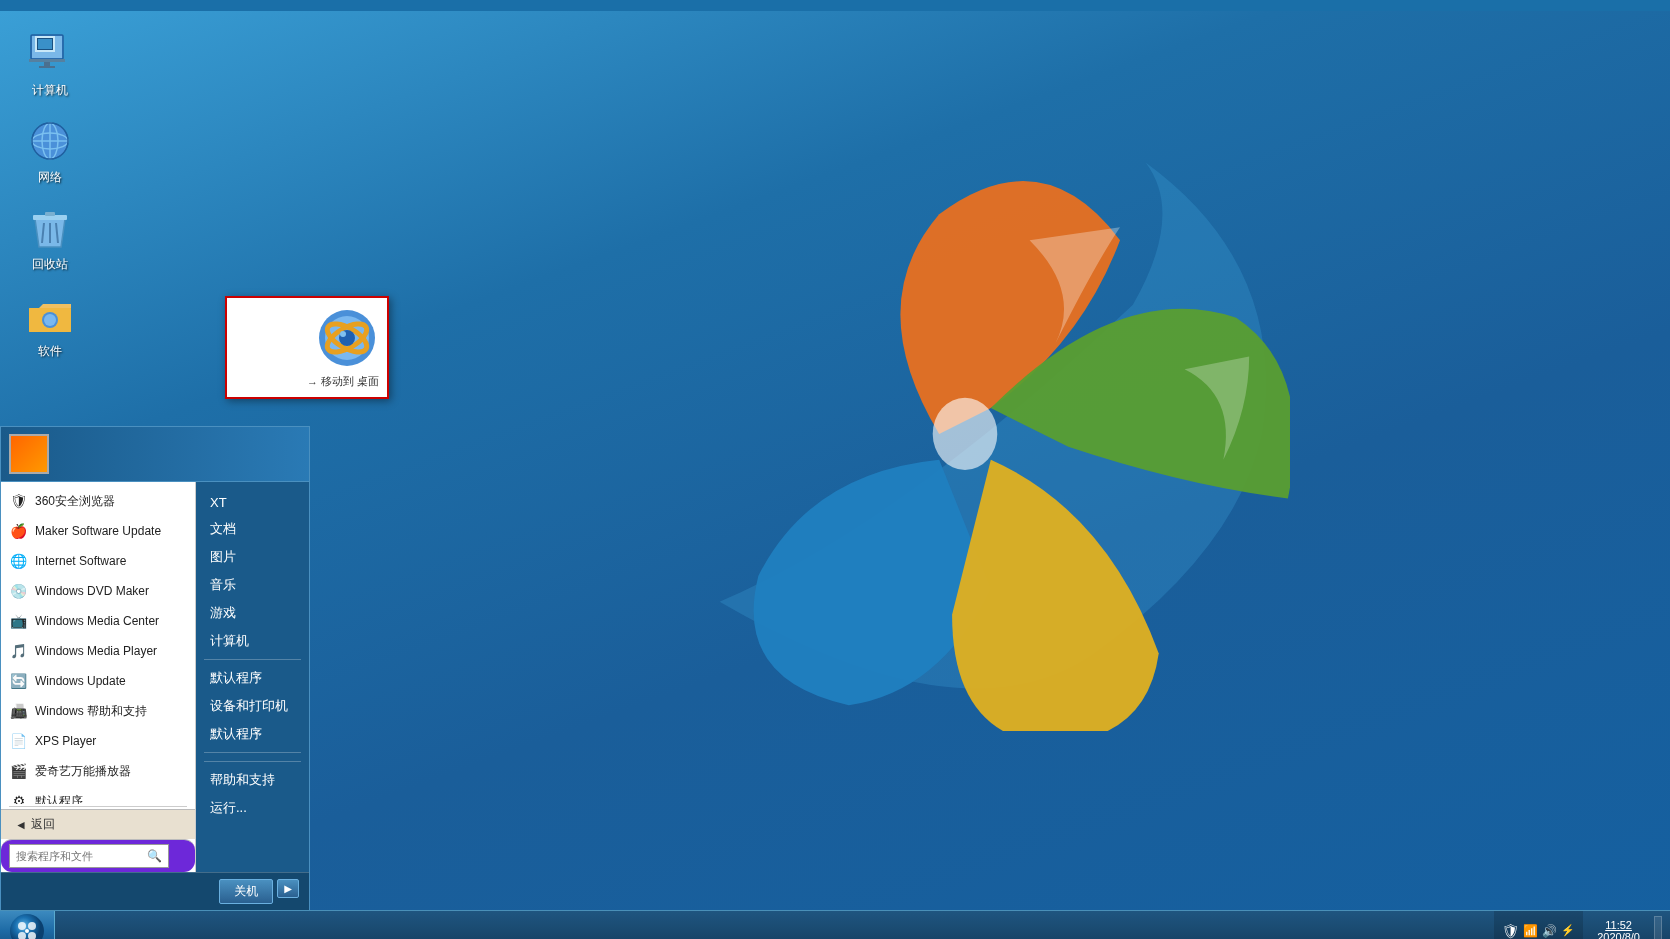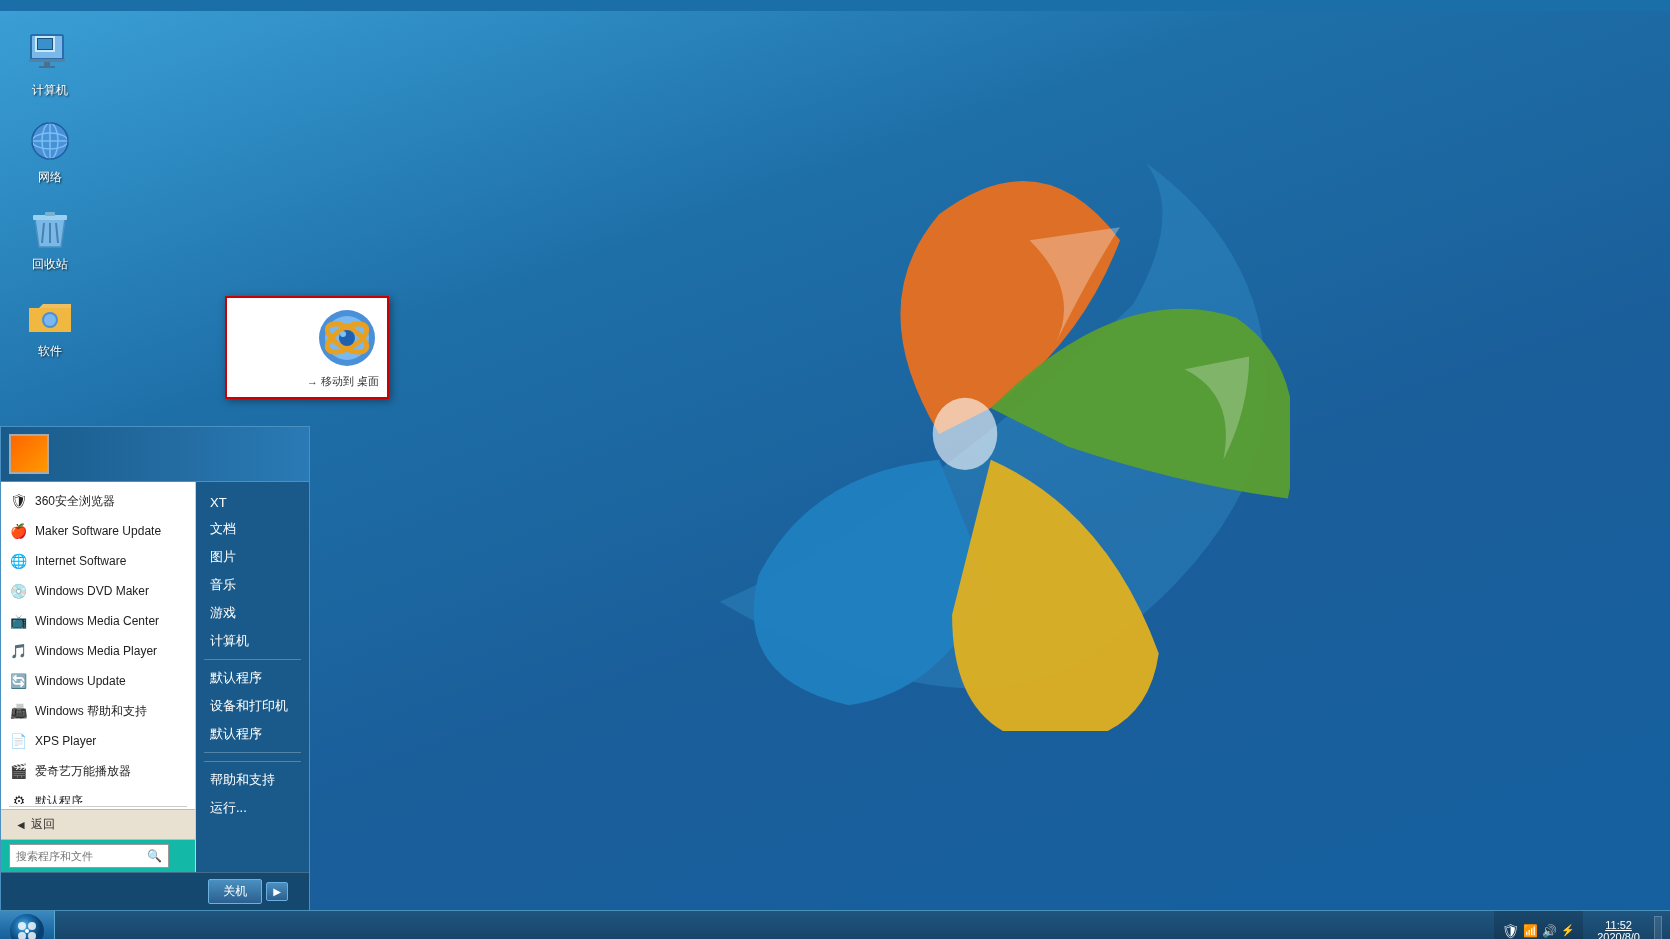--- a/index.html
+++ b/index.html
@@ -268,22 +268,22 @@
     }
 
     .right-divider {
       height: 1px;
       background: rgba(255,255,255,0.25);
       margin: 4px 8px;
     }
 
     .shutdown-bar {
       display: flex;
-      align-items: center;
-      padding: 6px 21px;
+      align-items: flex-start;
+      padding: 6px 10px;
       background: rgba(0,0,0,0.2);
       border-top: 1px solid rgba(255,255,255,0.2);
       justify-content: flex-end;
       gap: 4px;
     }
 
     .shutdown-btn {
       background: linear-gradient(to bottom, #4a90c0, #2a6090);
       border: 1px solid #6ab0e0;
       color: white;
@@ -483,21 +483,21 @@
               <span>默认程序</span>
             </div>
           </div>
         <div class="menu-divider"></div>
         <div class="start-menu-bottom-bar">
           <div class="back-btn">
             <span>◄</span>
             <span>返回</span>
           </div>
         </div>
-        <div style="display:flex;align-items:flex-start;padding:4px 8px;background:#14b8a6;border-top:1px solid #bbb;">
+        <div style="display:flex;align-items:flex-start;padding:4px 8px;background:#6d28d9;border-top:1px solid #bbb;border-radius:11px;">
           <div class="search-bar">
             <input class="search-input" style="font-size: 11px; width: 130px; border: none; outline: none;" placeholder="搜索程序和文件">
             <span style="color:#666;font-size:12px;">🔍</span>
           </div>
         </div>
       </div>
 
       <div class="start-menu-right">
 
       <div class="right-menu-item">XT</div>

